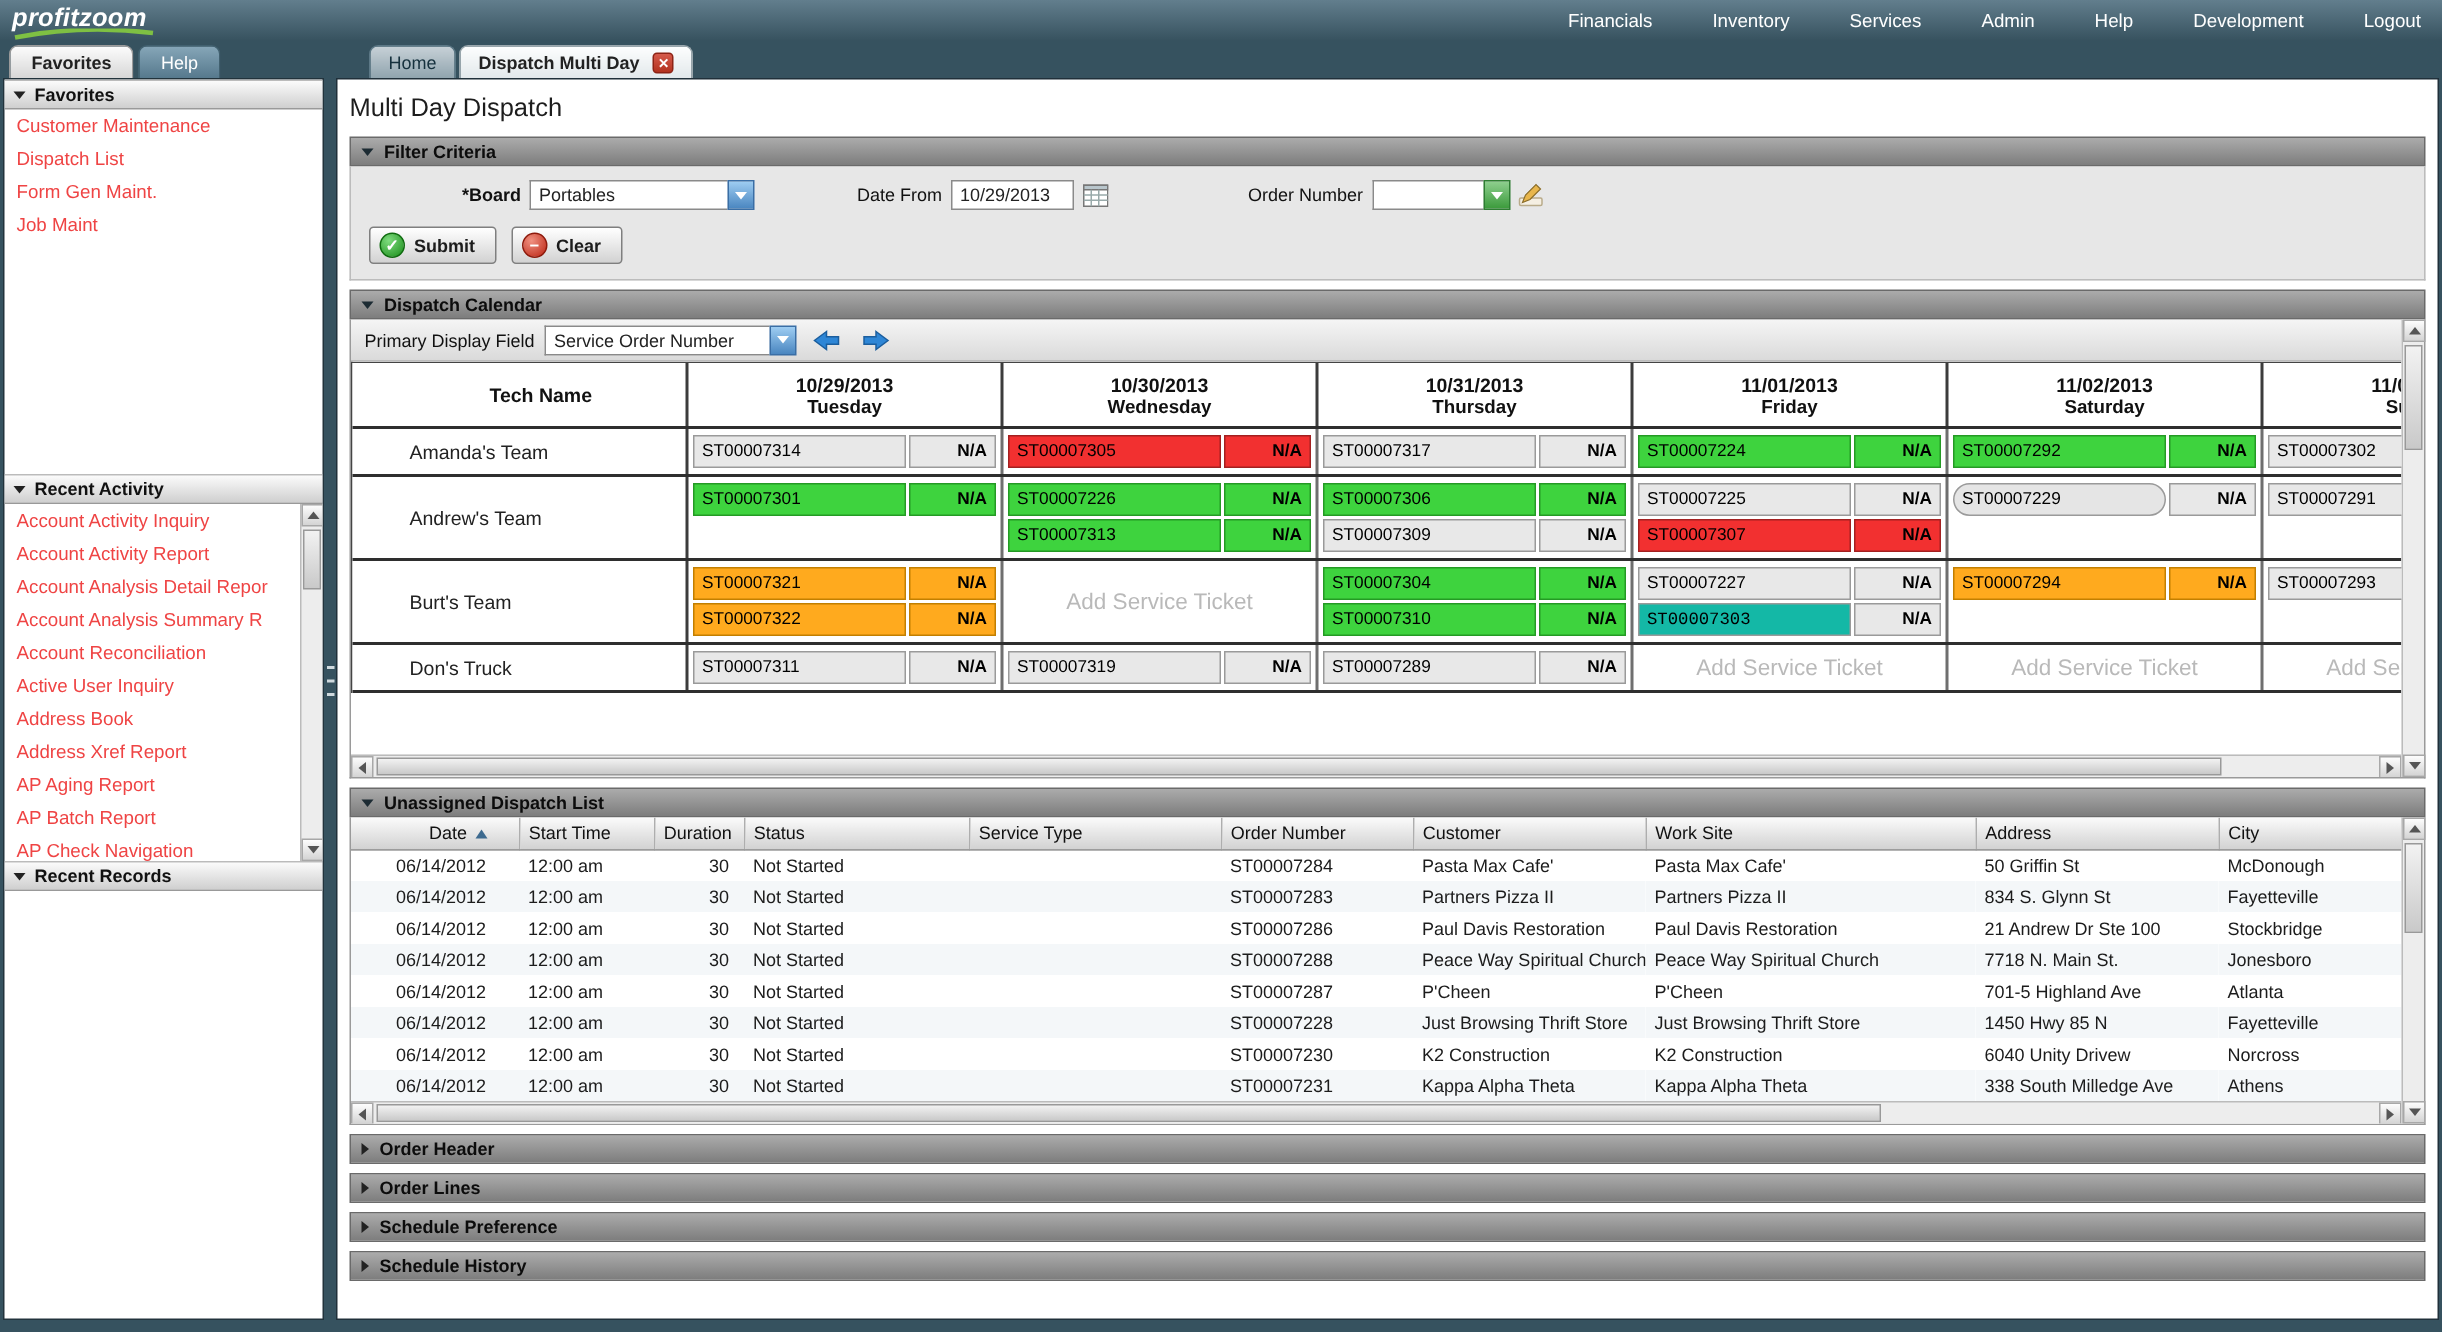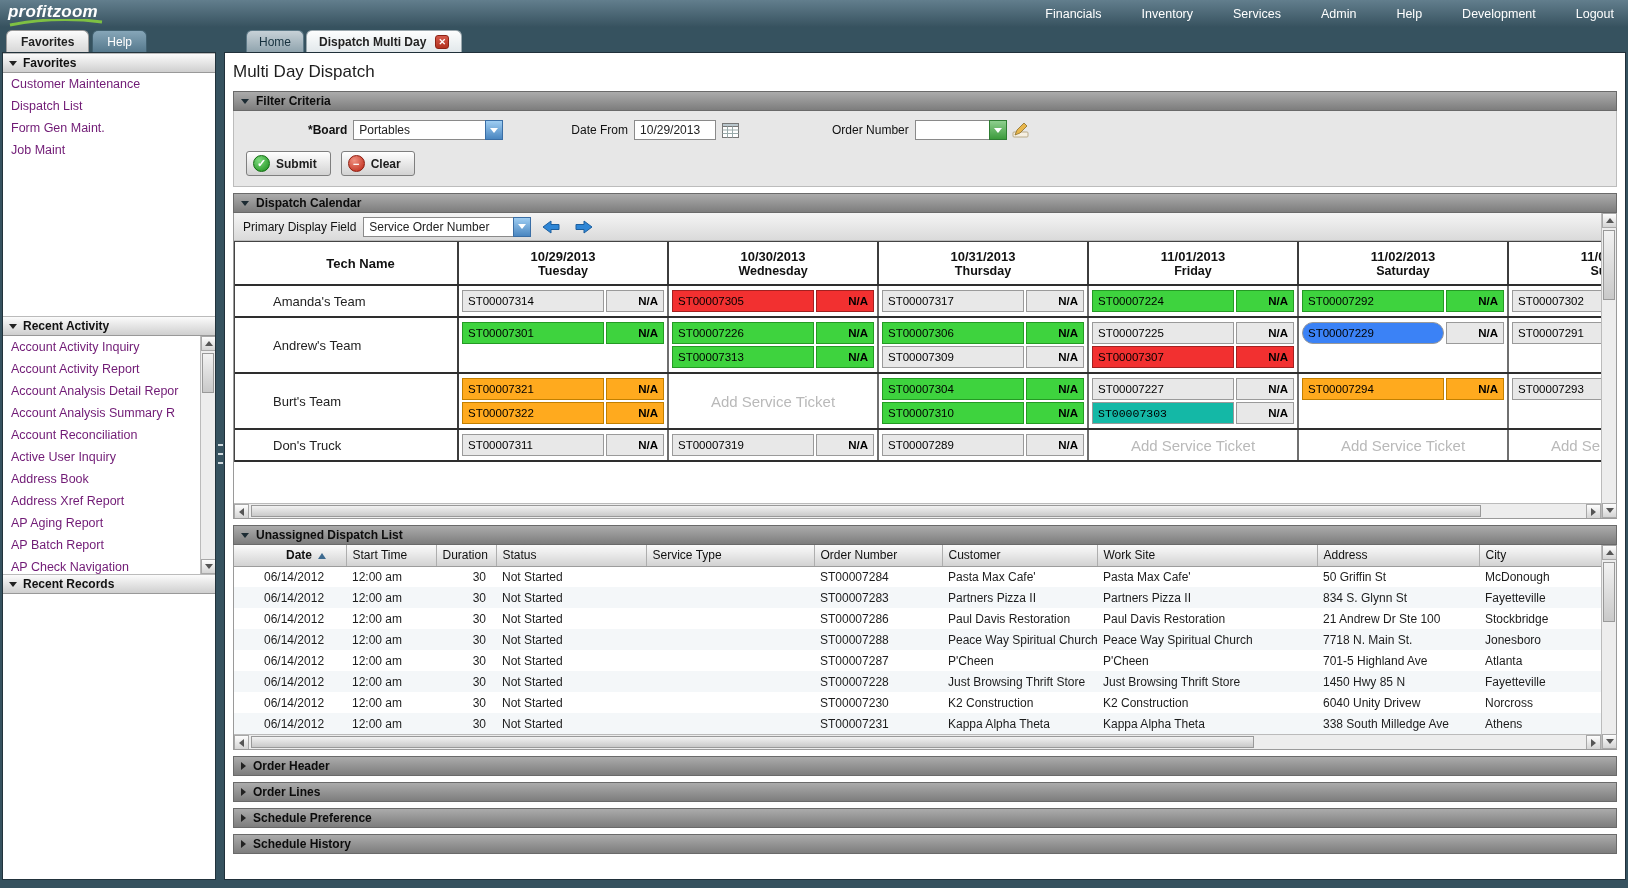--- a/index.html
+++ b/index.html
@@ -20,21 +20,21 @@
   .side-tab { height: 22px; padding: 0 14px; border-radius: 6px 6px 0 0; display: flex; align-items: center; font-size: 12px; cursor: pointer; }
   .side-tab.active { background: linear-gradient(#fcfcfc, #d7d7d7); color: #222; font-weight: bold; border: 1px solid #9a9a9a; border-bottom: none; }
   .side-tab.inactive { background: linear-gradient(#86a6b8, #56798d); color: #fff; border: 1px solid #41606f; border-bottom: none; }
   .side-panel { flex: 1; background: #fff; border: 1px solid #22333c; display: flex; flex-direction: column; overflow: hidden; }
 
   .panel-hd { height: 20px; flex: none; background: linear-gradient(#fbfbfb, #cfcfcf); border-top: 1px solid #bbb; border-bottom: 1px solid #999; display: flex; align-items: center; gap: 6px; padding-left: 6px; font-weight: bold; font-size: 12px; color: #111; cursor: pointer; }
   .fav-body { height: 243px; flex: none; overflow: hidden; }
   .ra-body { height: 238px; flex: none; position: relative; overflow: hidden; }
   .ra-list { margin-right: 15px; }
   .rr-body { flex: 1; }
-  .side-item { height: 22px; display: flex; align-items: center; padding-left: 8px; font-size: 12.5px; color: #701a75; white-space: nowrap; overflow: hidden; cursor: pointer; }
+  .side-item { height: 22px; display: flex; align-items: center; padding-left: 8px; font-size: 12.5px; color: #ef4444; white-space: nowrap; overflow: hidden; cursor: pointer; }
 
   .tri-d { width: 0; height: 0; border-left: 4px solid transparent; border-right: 4px solid transparent; border-top: 5px solid #222; flex: none; }
   .tri-r { width: 0; height: 0; border-top: 4px solid transparent; border-bottom: 4px solid transparent; border-left: 5px solid #222; flex: none; }
 
   .splitter { width: 8px; display: flex; flex-direction: column; justify-content: center; align-items: center; gap: 7px; }
   .grip { width: 5px; height: 2px; background: #cfd9de; }
 
   
   .main { flex: 1; display: flex; flex-direction: column; min-width: 0; }
   .main-tabs { height: 25px; display: flex; align-items: flex-end; gap: 2px; padding-left: 22px; }
@@ -99,21 +99,21 @@
   .t-up { width: 0; height: 0; border-left: 4px solid transparent; border-right: 4px solid transparent; border-bottom: 5px solid #555; }
   .t-dn { width: 0; height: 0; border-left: 4px solid transparent; border-right: 4px solid transparent; border-top: 5px solid #555; }
   .t-lf { width: 0; height: 0; border-top: 4px solid transparent; border-bottom: 4px solid transparent; border-right: 5px solid #555; }
   .t-rt { width: 0; height: 0; border-top: 4px solid transparent; border-bottom: 4px solid transparent; border-left: 5px solid #555; }
 
   
   .list-outer { border: 1px solid #9a9a9a; border-top: none; display: flex; flex: none; }
   .list-left { flex: 1; min-width: 0; display: flex; flex-direction: column; overflow: hidden; background: #fff; }
   .ud-table { border-collapse: collapse; table-layout: fixed; width: 1367px; font-size: 12px; }
   .ud-table th { height: 21px; background: linear-gradient(#fbfbfb, #d2d2d2); border-right: 1px solid #aeaeae; border-bottom: 1px solid #9c9c9c; font-weight: normal; text-align: left; padding: 0 6px; color: #111; white-space: nowrap; overflow: hidden; cursor: pointer; }
-  .ud-table th.date-col { padding-left: 52px; font-weight: bold; margin-left: 25px; }
+  .ud-table th.date-col { padding-left: 52px; font-weight: normal; margin-left: 25px; }
   .ud-table td { height: 21px; padding: 0 6px; color: #1c1c1c; white-space: nowrap; overflow: hidden; }
   .ud-table td.indent { padding-left: 30px; }
   .ud-table td.num { text-align: right; padding-right: 10px; }
   .ud-table tr.alt td { background: #f4f7f9; }
   .sort-asc { display: inline-block; width: 0; height: 0; border-left: 4px solid transparent; border-right: 4px solid transparent; border-bottom: 6px solid #3d6a8f; margin-left: 6px; vertical-align: middle; }
 
   
   .mini-cal { display: inline-block; width: 17px; height: 16px; }
 </style>
 </head>
@@ -391,21 +391,21 @@
                       <div class="tk" style="background: rgb(232, 232, 232); border-color: rgb(154, 154, 154);">ST00007225</div>
                       <div class="na" style="background: rgb(232, 232, 232); border-color: rgb(154, 154, 154);">N/A</div>
                     </div>
                     <div class="lane">
                       <div class="tk" style="background: rgb(242, 48, 48); border-color: rgb(163, 32, 32);">ST00007307</div>
                       <div class="na" style="background: rgb(242, 48, 48); border-color: rgb(163, 32, 32);">N/A</div>
                     </div>
                   </div>
                   <div class="cal-col day daycell">
                     <div class="lane">
-                      <div class="tk" style="background: #3b82f6; border-color: rgb(154, 154, 154); border-radius: 11px;">ST00007229</div>
+                      <div class="tk" style="background: #e5e5e5; border-color: rgb(154, 154, 154); border-radius: 11px;">ST00007229</div>
                       <div class="na" style="background: rgb(232, 232, 232); border-color: rgb(154, 154, 154);">N/A</div>
                     </div>
                     <div class="lane"></div>
                   </div>
                   <div class="cal-col day daycell">
                     <div class="lane">
                       <div class="tk" style="background: rgb(232, 232, 232); border-color: rgb(154, 154, 154);">ST00007291</div>
                     </div>
                     <div class="lane"></div>
                   </div>

